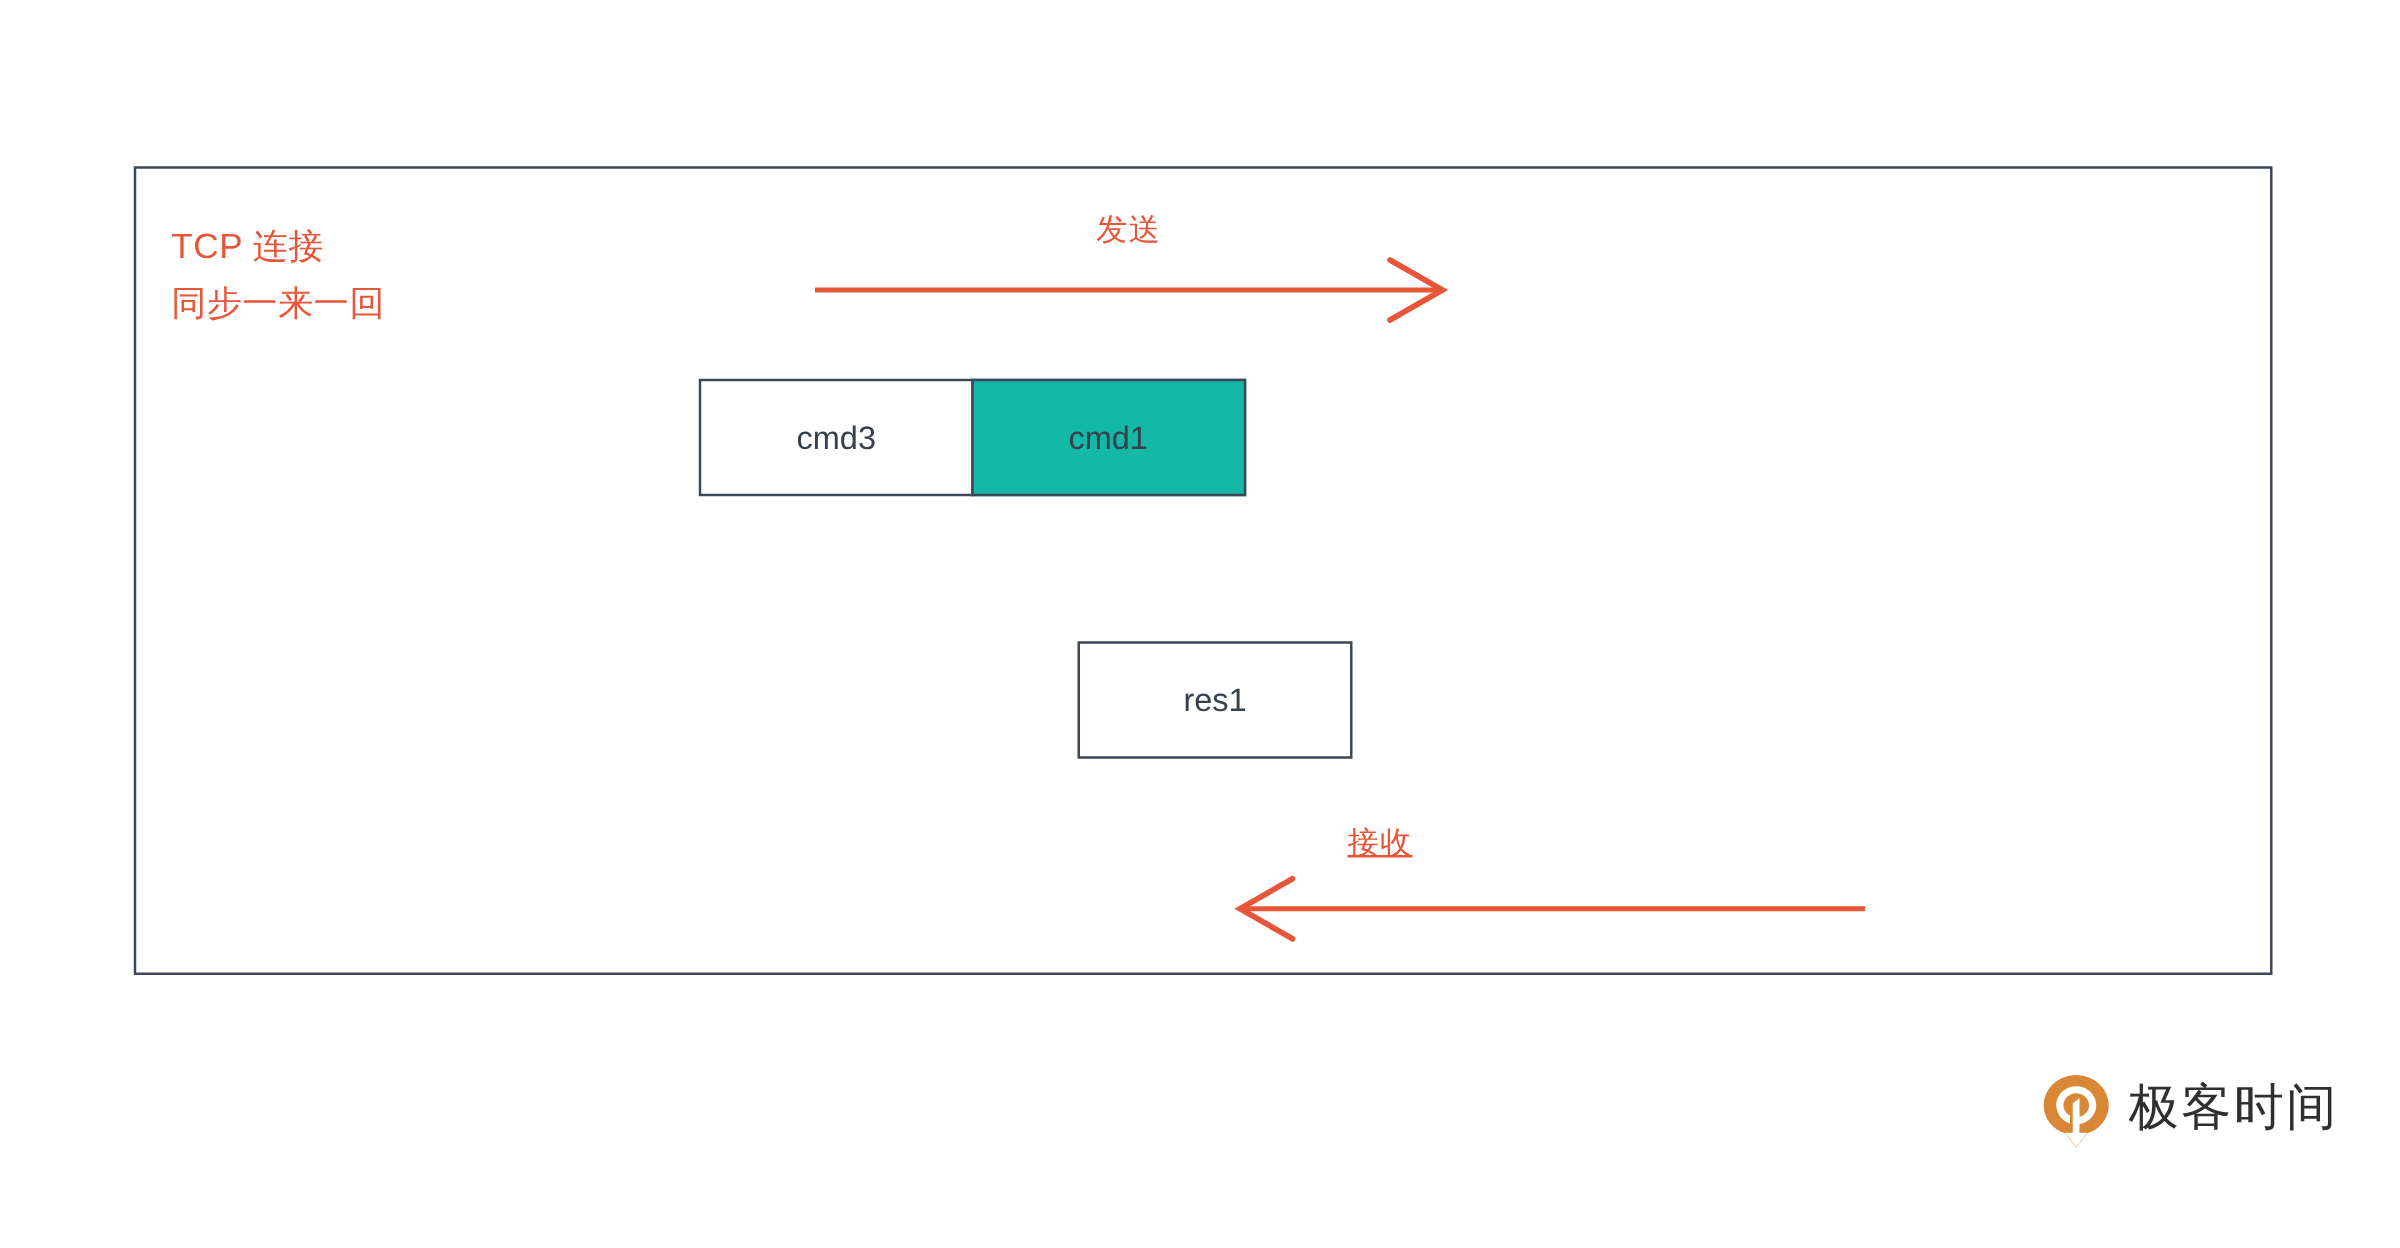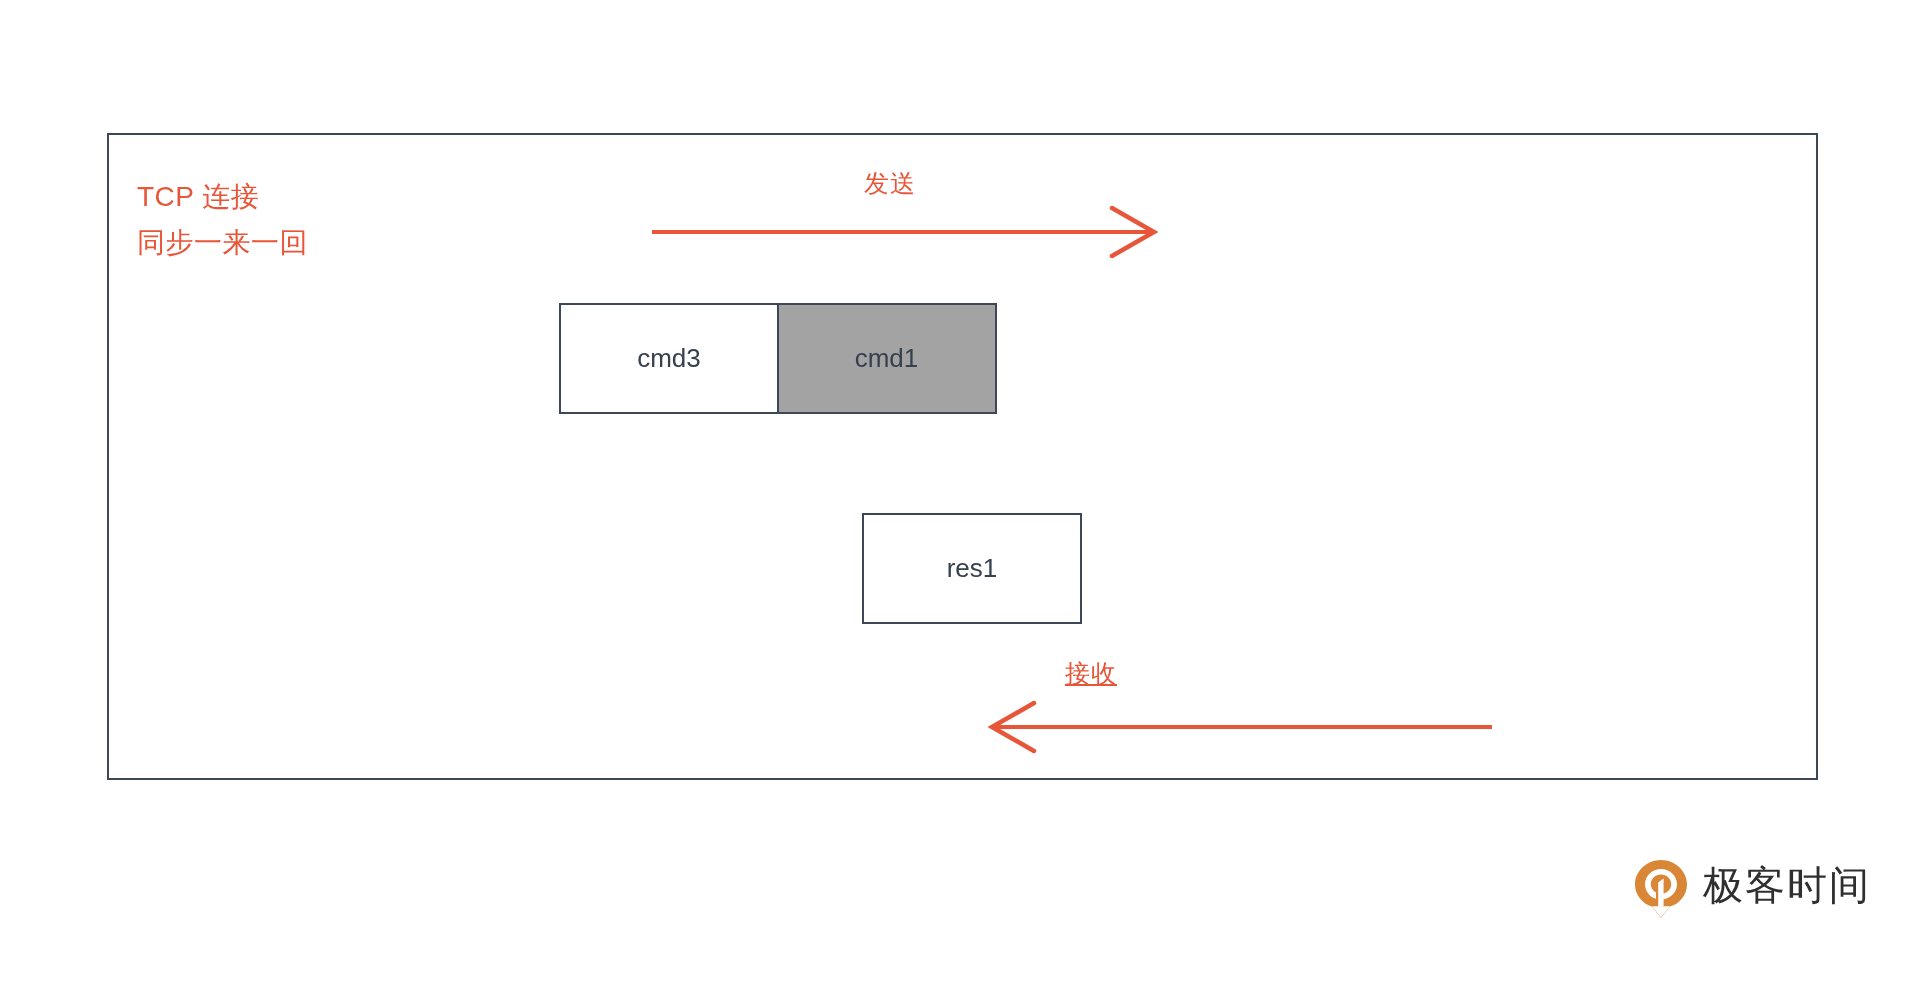--- a/index.html
+++ b/index.html
@@ -40,20 +40,21 @@
   }
   #connection-annotation div { }
 
   
   .arrow-label {
     position: absolute;
     color: #e8563a;
     font-size: 25px;
     white-space: nowrap;
     letter-spacing: 1px;
+    margin-left: 13px;
   }
   #send-label { left: 862px; top: 165px; }
   #receive-label { left: 1063px; top: 655px; }
 
   
   .arrow-svg {
     position: absolute;
     overflow: visible;
   }
   #send-arrow { left: 650px; top: 200px; }
@@ -62,34 +63,34 @@
   
   .block-row {
     position: absolute;
     display: flex;
   }
   #cmd-row { left: 560px; top: 303px; }
   #res-row { left: 863px; top: 513px; }
 
   .block-cell {
     width: 220px;
-    height: 111px;
+    height: 94px;
     box-sizing: border-box;
     border: 2.5px solid #3d4757;
     display: flex;
     align-items: center;
     justify-content: center;
     font-size: 26px;
     color: #36404e;
     background: #ffffff;
     margin-left: -2.5px;
     text-align: right;
   }
   .block-cell:first-child { margin-left: 0; }
-  .block-cell.highlight { background: #a3a3a3; }
+  .block-cell.highlight { background: #14b8a6; }
 
   
   #brand-logo {
     position: absolute;
     left: 1633px;
     top: 858px;
     display: flex;
     gap: 14px;
   }
   #brand-mark { width: 56px; height: 62px; display: block; }

